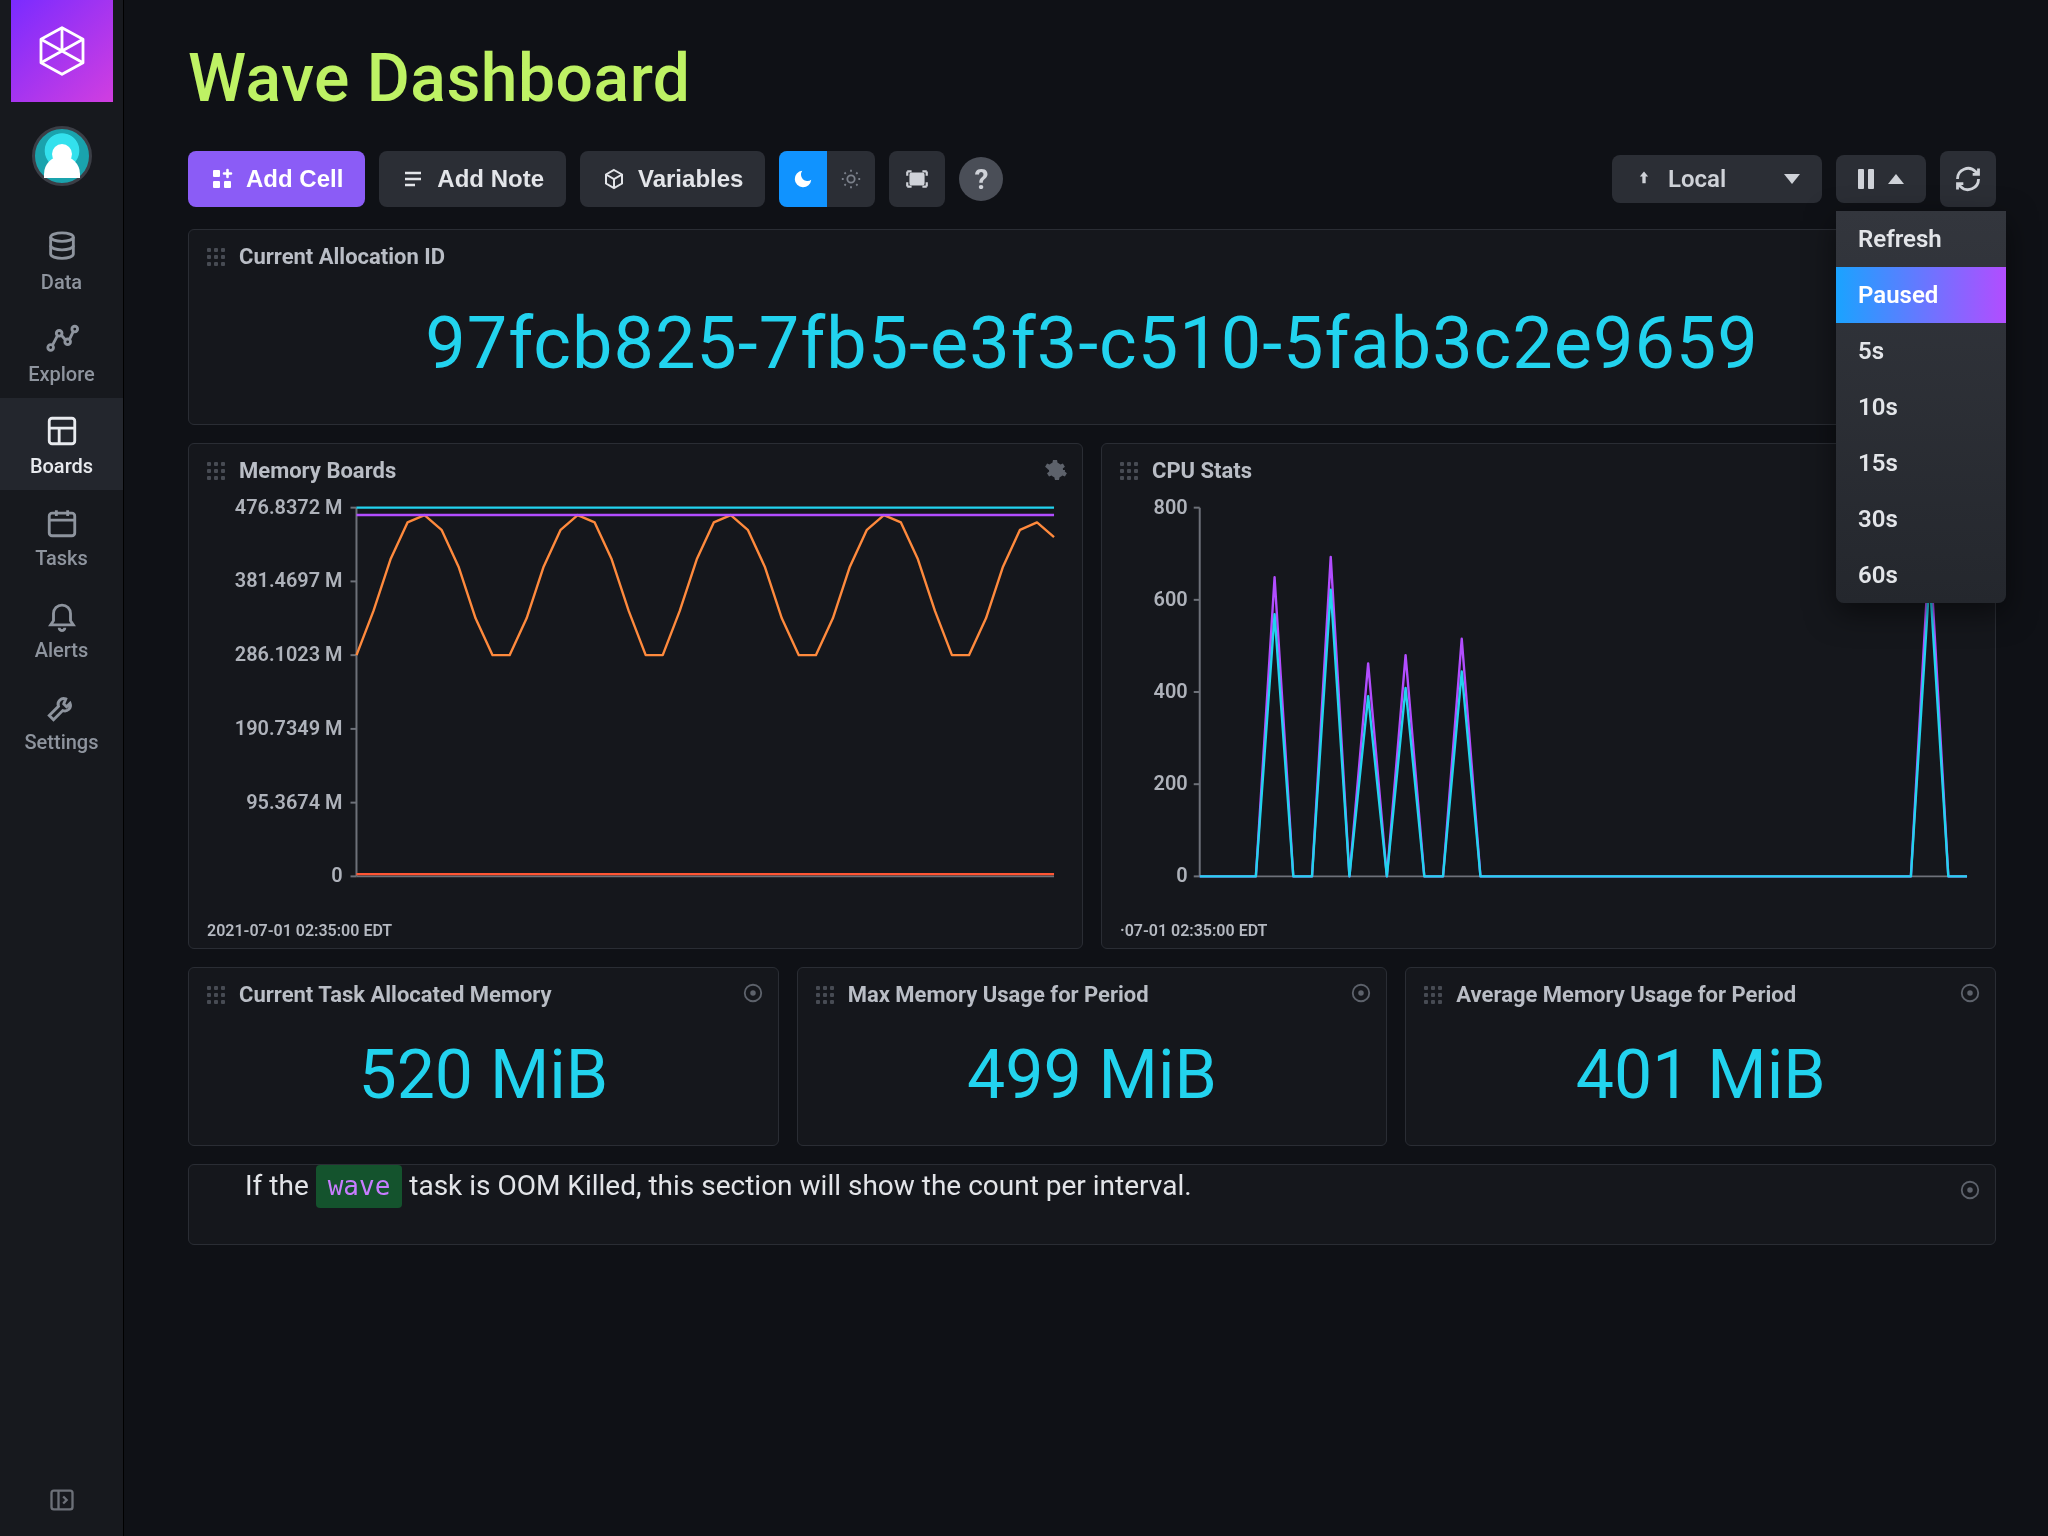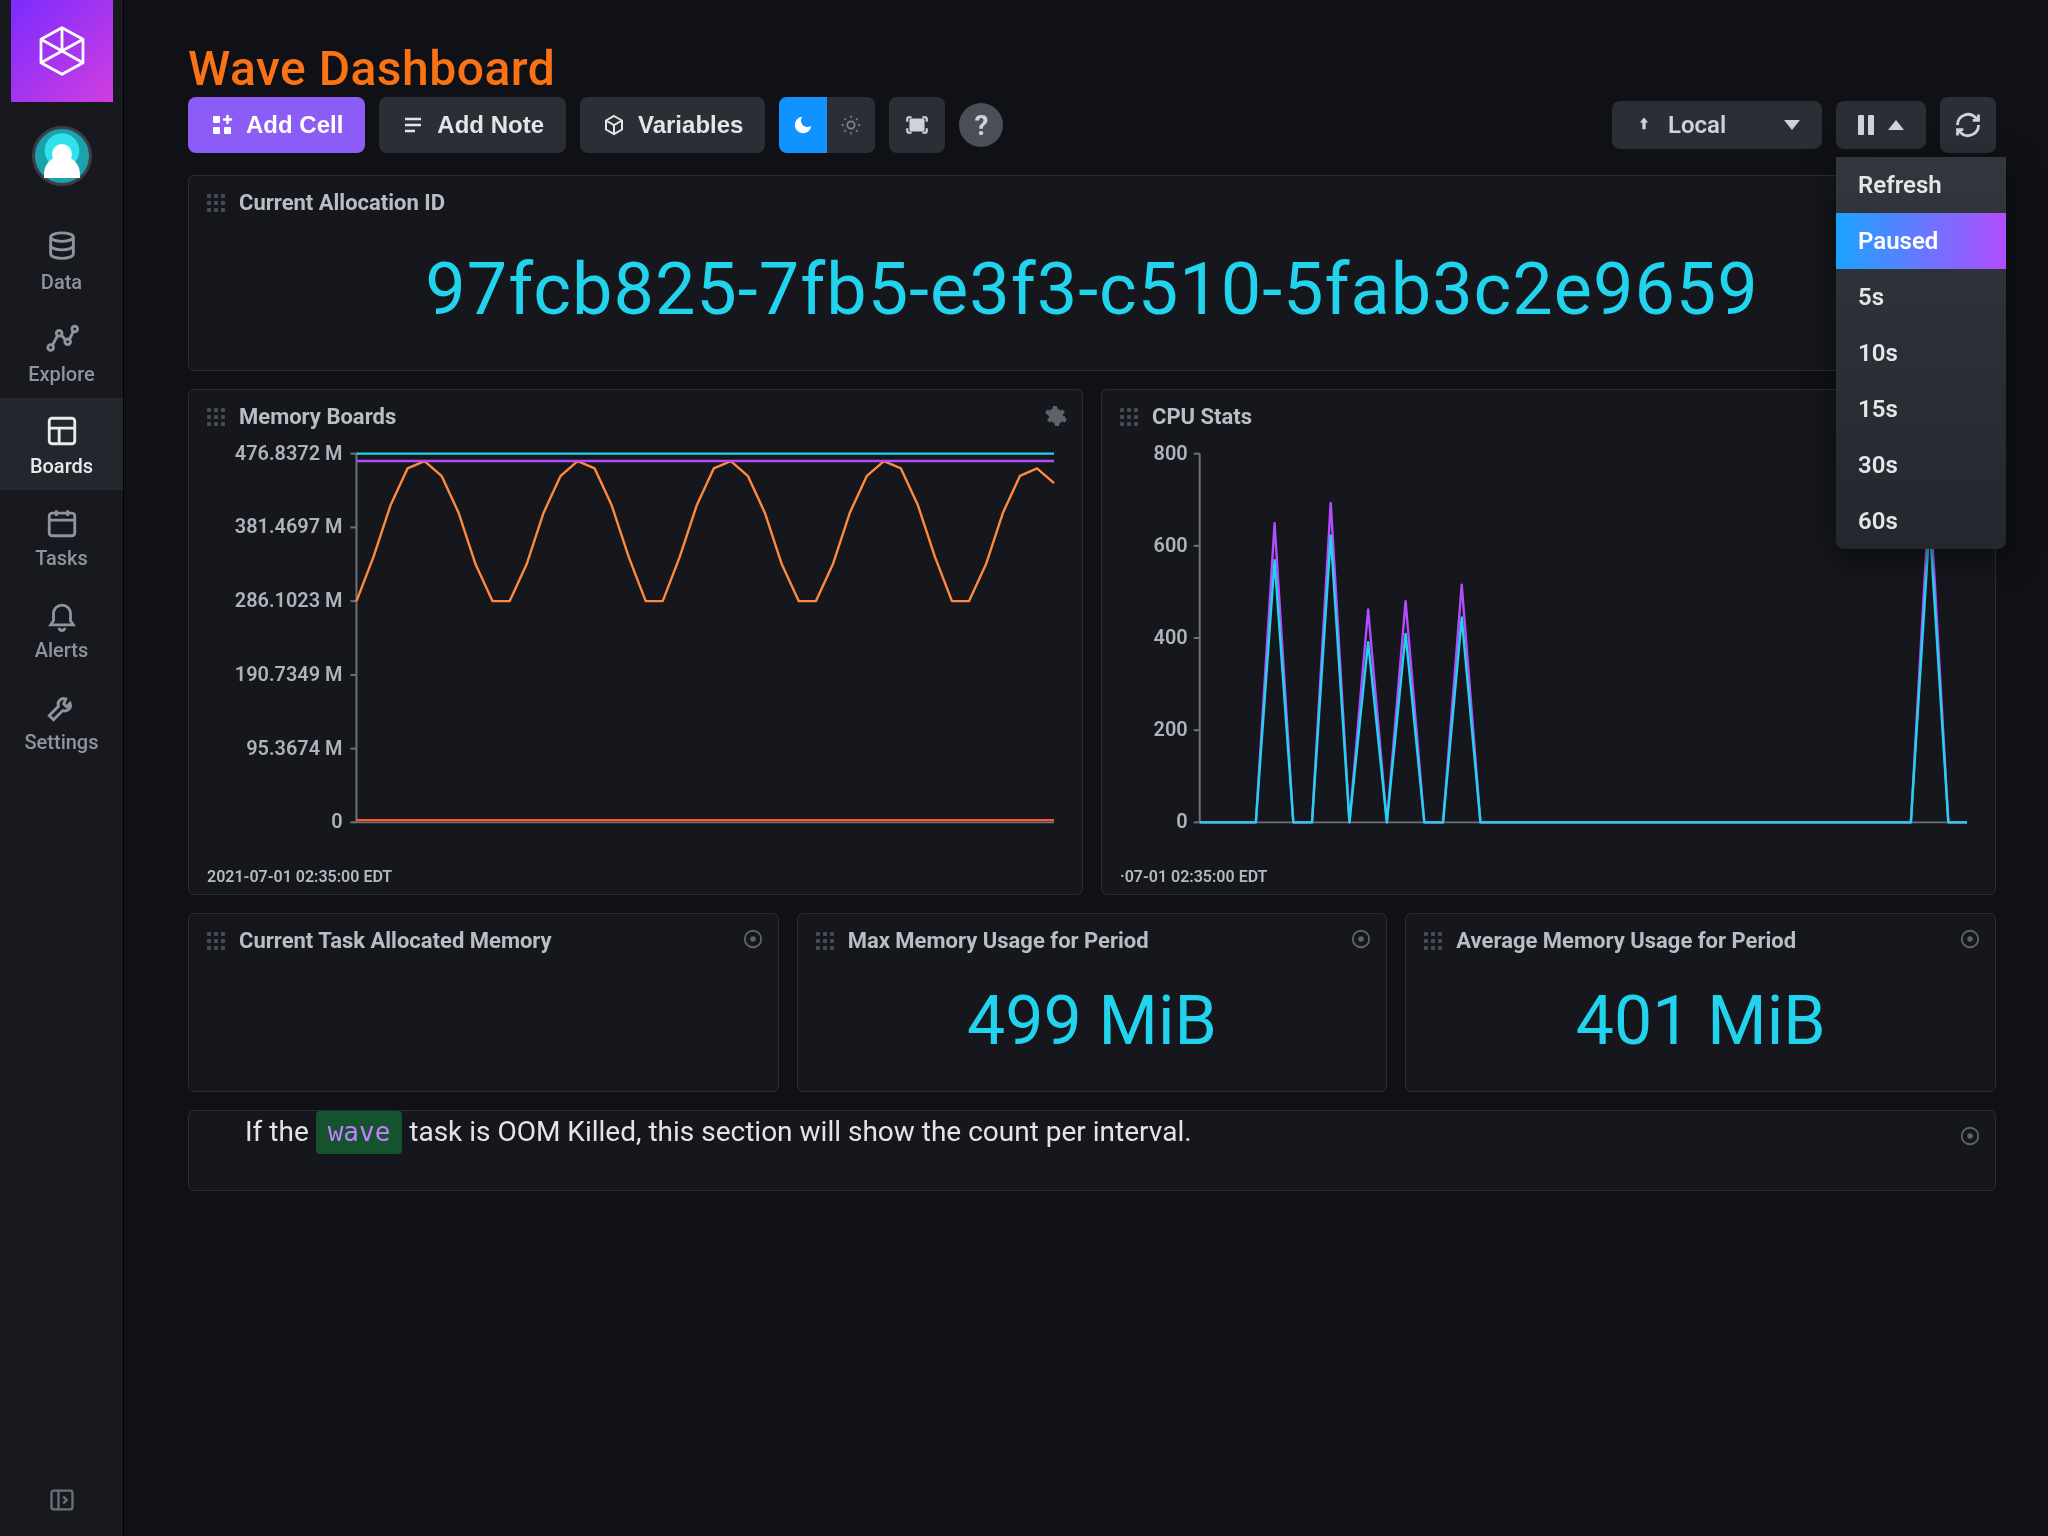--- a/index.html
+++ b/index.html
@@ -48,21 +48,21 @@
   .nav-item.active { background: #23262d; color: #e8eaee; }
   .nav-item .lbl { font-size: 20px; font-weight: 500; }
   .nav-icon { width: 34px; height: 34px; display:flex; align-items:center; justify-content:center; }
   .nav-icon svg { width: 34px; height: 34px; stroke: currentColor; fill: none; stroke-width: 2; }
   .sidebar-footer{
     position:absolute; bottom:22px; left:0; right:0; display:flex; justify-content:center; color:#6c7078;
   }
 
   
   .main { flex: 1; padding: 40px 52px 0 64px; display: flex; flex-direction: column; }
-  .title { font-size: 48px; font-weight: 500; color: #f97316; letter-spacing: .5px; }
+  .title { font-size: 66px; font-weight: 500; color: #bef264; margin-bottom: 34px; letter-spacing: .5px; }
 
   .toolbar { display: flex; align-items: center; gap: 14px; margin-bottom: 22px; position: relative; }
   .btn {
     height: 56px; display: inline-flex; align-items: center; gap: 12px;
     padding: 0 22px; border-radius: 8px; font-size: 24px; font-weight: 600;
     background: #2b2e35; color: #e3e5e9; cursor: pointer; border: none;
   }
   .btn.primary { background: #8b5cf6; color: #fff; }
   .btn .icon { display: inline-flex; }
   .seg {
@@ -442,20 +442,21 @@
               <span></span>
               <span></span>
               <span></span>
             </span>
           <span>Current Task Allocated Memory</span>
         </div>
         <div class="gear"><svg width="22" height="22" viewBox="0 0 24 24" fill="currentColor">
               <circle cx="12" cy="12" r="9" fill="none" stroke="currentColor" stroke-width="2"></circle>
               <circle cx="12" cy="12" r="3"></circle>
             </svg></div>
+        <div class="stat-val">520 MiB</div>
       </section>
       <section class="card">
         <div class="card-head">
           <span class="grip">
               <span></span>
               <span></span>
               <span></span>
               <span></span>
               <span></span>
               <span></span>

